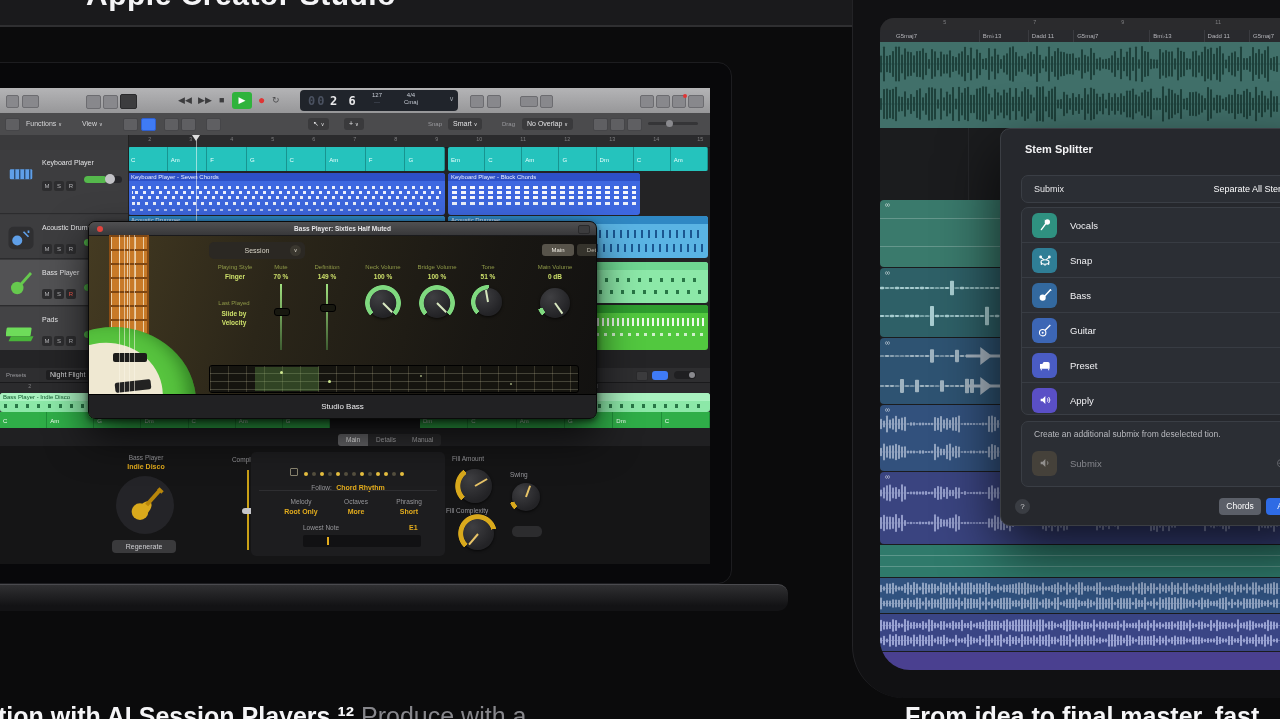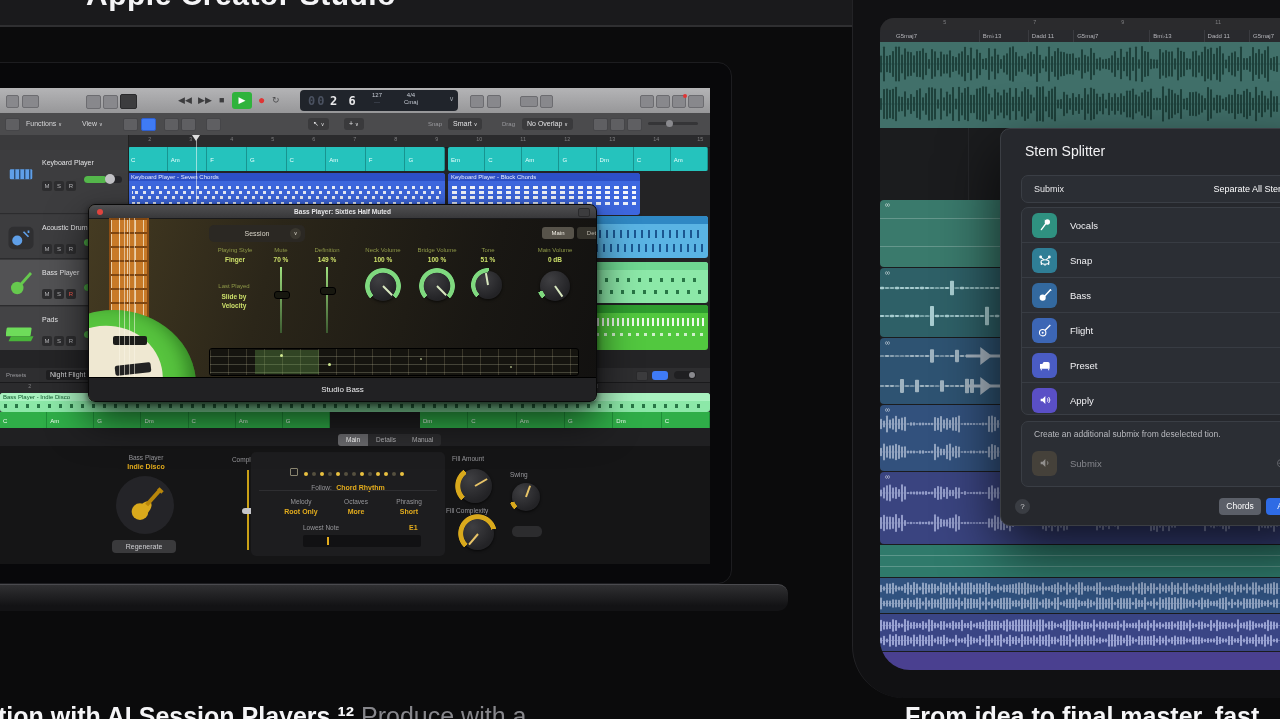--- a/index.html
+++ b/index.html
@@ -68,21 +68,21 @@
   .yslider b{position:absolute;left:-5px;width:12px;height:6px;background:#c6c6ca;border-radius:3px;}
   .epanel{position:absolute;left:251px;top:6px;width:194px;height:104px;background:#1d1d1f;border-radius:5px;}
   .edot{display:inline-block;width:4px;height:4px;border-radius:50%;background:#55503f;margin:0 2px;}
   .edot.on{background:#e8c040;}
   .esq{display:inline-block;width:6px;height:6px;border:1px solid #8a8570;border-radius:1px;margin-right:4px;}
   .knob{position:absolute;border-radius:50%;background:radial-gradient(circle at 35% 30%,#3f3f42,#232326 70%);box-shadow:0 1px 3px rgba(0,0,0,.7);}
   .knob .ring{position:absolute;inset:-4px;border-radius:50%;background:conic-gradient(from 225deg,var(--ac) var(--arc),transparent var(--arc));-webkit-mask:radial-gradient(closest-side,transparent 68%,#000 72% 92%,transparent 96%);mask:radial-gradient(closest-side,transparent 68%,#000 72% 92%,transparent 96%);}
   .knob .ptr{position:absolute;left:calc(50% - 1px);top:50%;width:2px;height:42%;background:#d8e8c0;transform-origin:50% 0;transform:rotate(var(--ptr));}
   .pillbtn{background:#2c2c2e;border-radius:5px;}
   
-  .plugin{left:88px;top:204px;width:507px;height:196px;border-radius:7px;background:linear-gradient(105deg,#453b22 0%,#2b2619 35%,#191713 75%,#121110 100%);box-shadow:0 18px 40px rgba(0,0,0,.7),0 2px 6px rgba(0,0,0,.6);border:1px solid #0a0a0a;overflow:hidden;z-index:12;text-decoration:underline;}
+  .plugin{left:88px;top:221px;width:507px;height:196px;border-radius:7px;background:linear-gradient(105deg,#453b22 0%,#2b2619 35%,#191713 75%,#121110 100%);box-shadow:0 18px 40px rgba(0,0,0,.7),0 2px 6px rgba(0,0,0,.6);border:1px solid #0a0a0a;overflow:hidden;z-index:12;text-decoration:underline;}
   .ptitle{position:absolute;left:0;top:0;right:0;height:13px;background:linear-gradient(#505052,#38383a);border-bottom:1px solid #1a1a1c;}
   .ptitle .t{display:block;text-align:center;font-size:6.5px;font-weight:bold;color:#e6e6e8;line-height:13px;}
   .closedot{position:absolute;left:8px;top:4px;width:6px;height:6px;border-radius:50%;background:#e0443e;}
   .plbl{position:absolute;font-size:6px;color:#8f9948;text-align:center;white-space:nowrap;}
   .pval{position:absolute;font-size:6.5px;font-weight:bold;color:#cde06a;text-align:center;white-space:nowrap;}
   .gslider{position:absolute;width:2px;background:linear-gradient(#9fe07f,#3c5a30);}
   .gslider b{position:absolute;left:-6px;width:14px;height:6px;background:#17170f;border:1px solid #000;border-radius:3px;}
   .fret{position:absolute;left:120px;top:143px;width:368px;height:26px;background:#15140f;border:1px solid #000;border-radius:3px;background-image:repeating-linear-gradient(90deg,rgba(190,180,140,.22) 0 1px,transparent 1px 18px),repeating-linear-gradient(180deg,transparent 0 7px,rgba(190,190,160,.28) 7px 8px);}
   .pfoot{position:absolute;left:0;right:0;top:172px;height:24px;background:#212123;border-top:1px solid #000;color:#ececee;font-size:8px;text-align:center;line-height:24px;}
   .pbtn{position:absolute;height:12px;border-radius:3px;font-size:6px;text-align:center;line-height:12px;}
@@ -97,21 +97,21 @@
   .ichords .icc:nth-child(2){width:50px;}
   .ichords .icc:nth-child(3){width:46px;}
   .ichords .icc:nth-child(4){width:80px;}
   .ichords .icc:nth-child(5){width:56px;}
   .ichords .icc:nth-child(6){width:46px;}
   .ichords .icc:nth-child(7){width:30px;}
   .thinline{position:absolute;left:0;right:0;height:1px;background:rgba(255,255,255,.22);}
   .blob{position:absolute;width:26px;height:18px;background:#a8b6c2;clip-path:polygon(0 42%,55% 42%,55% 0,100% 50%,55% 100%,55% 58%,0 58%);}
   
   .dialog{left:1000px;top:128px;width:320px;height:396px;background:#26282d;border:1px solid #3b3e44;border-radius:10px;box-shadow:0 24px 60px rgba(0,0,0,.75);z-index:20;}
-  .dlg-title{position:absolute;left:24px;top:14px;font-size:14px;font-weight:normal;color:#f2f2f4;}
+  .dlg-title{position:absolute;left:24px;top:14px;font-size:11px;font-weight:bold;color:#f2f2f4;}
   .dbox{position:absolute;left:20px;width:280px;background:#2b2e34;border:1px solid #3a3e45;border-radius:7px;}
   .stemrow{display:flex;align-items:center;height:34px;border-top:1px solid #383c43;padding-left:10px;}
   .stemrow:first-child{border-top:none;}
   .stemicon{width:25px;height:25px;border-radius:6px;flex:0 0 25px;display:flex;align-items:center;justify-content:center;}
   .stemlabel{margin-left:13px;font-size:9.5px;color:#f0f0f3;}
   .prow{display:flex;align-items:center;height:26px;justify-content:space-between;padding:0 12px;}
   .prow .l{font-size:9px;color:#e8e8ea;}
   .prow .v{font-size:9px;color:#fdfdfe;white-space:nowrap;}
   .dnote{position:absolute;left:12px;top:7px;font-size:8.5px;color:#b9babf;}
   .dbtn{position:absolute;height:17px;border-radius:4px;font-size:8.5px;color:#fff;text-align:center;line-height:17px;}
@@ -2380,21 +2380,21 @@
         <span class="stemlabel">Bass</span>
       </div>
       <div class="stemrow">
         <span class="stemicon" style="background: rgb(60, 102, 181);">
           <svg viewBox="0 0 24 24" width="16" height="16" fill="none" stroke="#fff" stroke-width="1.6">
               <circle cx="8.5" cy="16" r="4.8"></circle>
               <circle cx="8.5" cy="16" r="1.5" fill="#fff" stroke="none"></circle>
               <path d="M12.2 12.5 L20 4.5" stroke-width="2"></path>
             </svg>
         </span>
-        <span class="stemlabel">Flight</span>
+        <span class="stemlabel">Guitar</span>
       </div>
       <div class="stemrow">
         <span class="stemicon" style="background: rgb(74, 92, 196);">
           <svg viewBox="0 0 24 24" width="16" height="16">
               <path d="M4.5 17.5 v-7 h3.5 l2-3 h6.5 a2.5 2.5 0 0 1 2.5 2.5 v7.5 z" fill="#fff"></path>
               <path d="M6.5 17.5 v2.5 M17.5 17.5 v2.5" stroke="#fff" stroke-width="1.4"></path>
             </svg>
         </span>
         <span class="stemlabel">Preset</span>
       </div>

